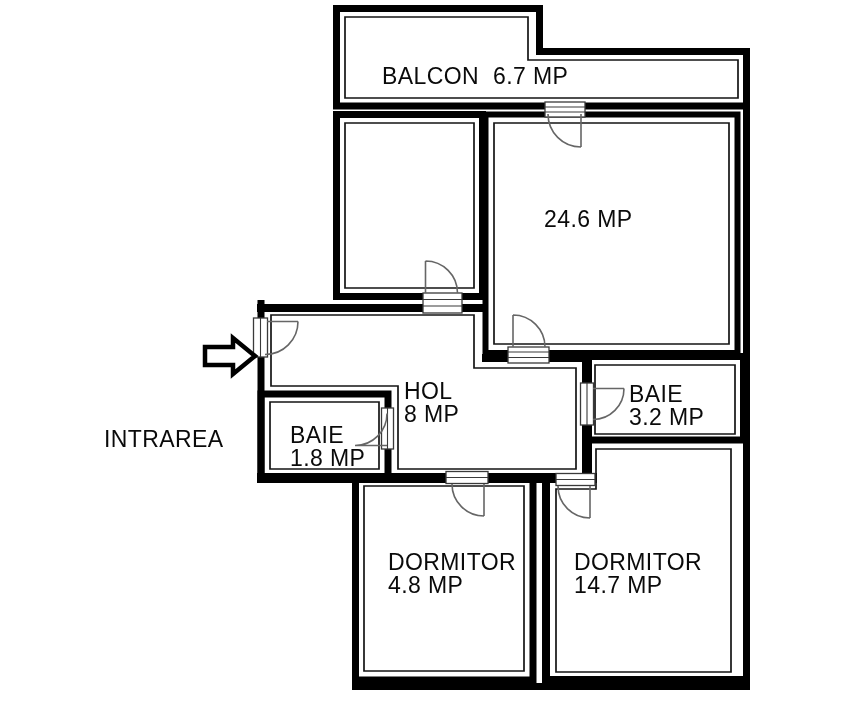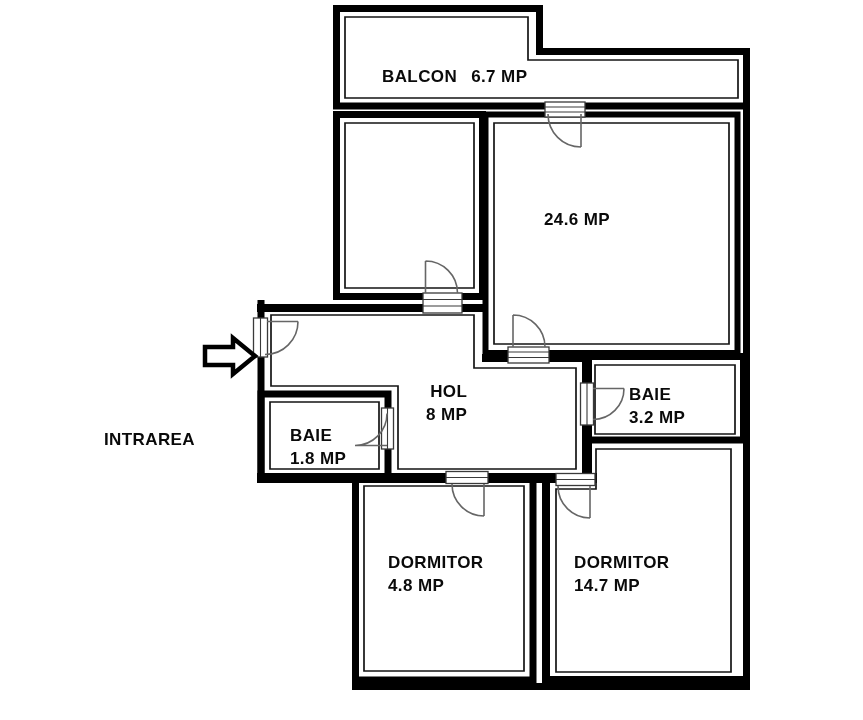--- a/index.html
+++ b/index.html
@@ -17,22 +17,22 @@
   }
   .plan-svg {
     position: absolute;
     left: 0;
     top: 0;
     width: 863px;
     height: 720px;
   }
   .label {
     position: absolute;
-    font-weight: bold;
-    font-size: 17px;
+    font-weight: normal;
+    font-size: 23px;
     line-height: 23px;
     color: #0a0a0a;
     letter-spacing: 0.4px;
     white-space: nowrap;
   }
   .label .area-inline {
     margin-left: 14px;
   }
   
   .wall        { fill: none; stroke: #000000; stroke-width: 7; }
@@ -148,21 +148,21 @@
 
   <div class="label" style="left:382px; top:65px;">
     <span>BALCON</span><span class="area-inline">6.7 MP</span>
   </div>
 
 
   <div class="label" style="left:544px; top:208px;">
     <div>24.6 MP</div>
   </div>
 
-  <div class="label" style="left:426px; top:380px;text-align:right;">
+  <div class="label" style="left:404px; top:380px;">
     <div>HOL</div>
     <div>8 MP</div>
   </div>
 
   <div class="label" style="left:290px; top:424px;">
     <div>BAIE</div>
     <div>1.8 MP</div>
   </div>
 
   <div class="label" style="left:629px; top:383px;">

